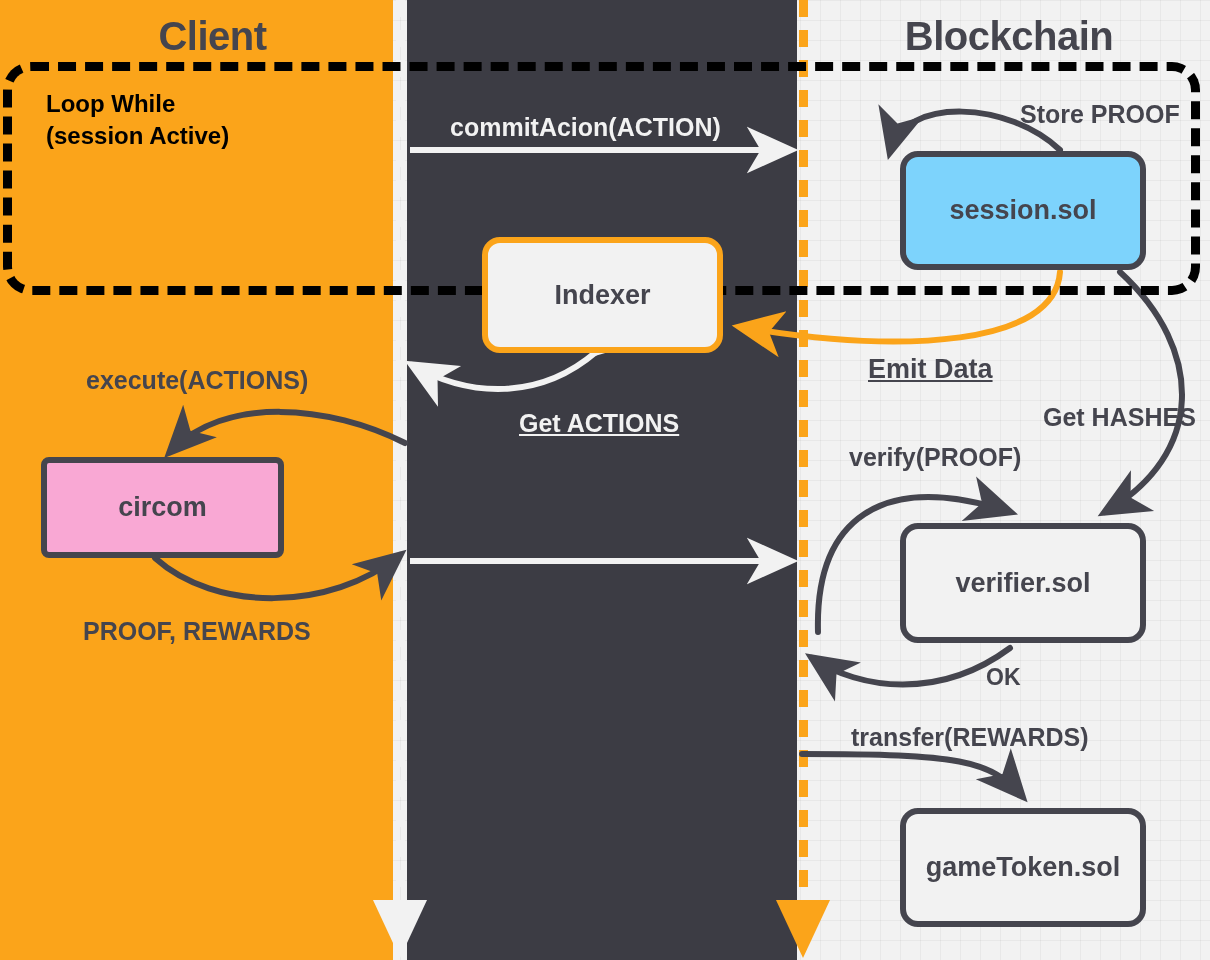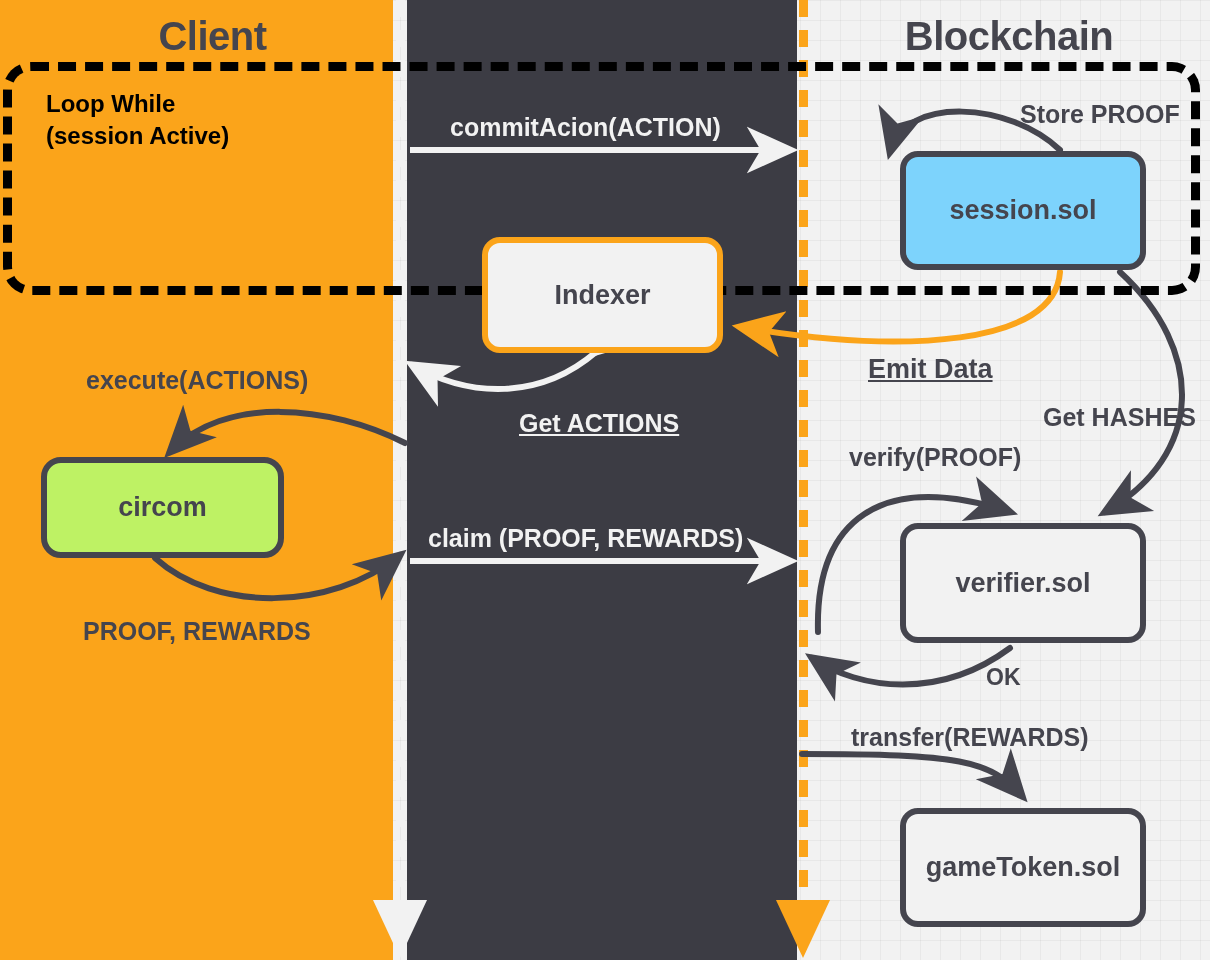--- a/index.html
+++ b/index.html
@@ -63,21 +63,21 @@
     position:absolute;box-sizing:border-box;
     display:flex;align-items:center;justify-content:center;
     font-weight:bold;color:#45454e;border-radius:18px;
   }
   #node-indexer{
     left:482px;top:237px;width:241px;height:116px;
     background:#f2f2f2;border:6px solid #fba41a;font-size:27px;
   }
   #node-circom{
     left:41px;top:457px;width:243px;height:101px;
-    background:#bef264;border:6px solid #45454e;font-size:27px;border-radius:20px;
+    background:#f9a8d4;border:6px solid #45454e;font-size:27px;border-radius:8px;
   }
   #node-session{
     left:900px;top:151px;width:246px;height:119px;
     background:#7dd3fc;border:6px solid #45454e;font-size:27px;
   }
   #node-verifier{
     left:900px;top:523px;width:246px;height:120px;
     background:#f2f2f2;border:6px solid #45454e;font-size:27px;
   }
   #node-gametoken{
@@ -202,19 +202,18 @@
   <div class="node" id="node-verifier">
     <span>verifier.sol</span>
   </div>
 
   <div class="elabel light" id="lbl-commit">commitAcion(ACTION)</div>
   <div class="elabel dark" id="lbl-storehash">Store PROOF</div>
   <div class="elabel dark" id="lbl-emitdata">Emit Data</div>
   <div class="elabel light" id="lbl-getactions">Get ACTIONS</div>
   <div class="elabel dark" id="lbl-execute">execute(ACTIONS)</div>
   <div class="elabel dark" id="lbl-proofrewards">PROOF, REWARDS</div>
-  <div class="elabel light" id="lbl-claim">claim (PROOF, REWARDS)</div>
   <div class="elabel dark" id="lbl-gethashes">Get HASHES</div>
   <div class="elabel dark" id="lbl-verifyproof">verify(PROOF)</div>
   <div class="elabel dark" id="lbl-ok">OK</div>
   <div class="elabel dark" id="lbl-transfer">transfer(REWARDS)</div>
 
 </div>
 
 </body></html>

